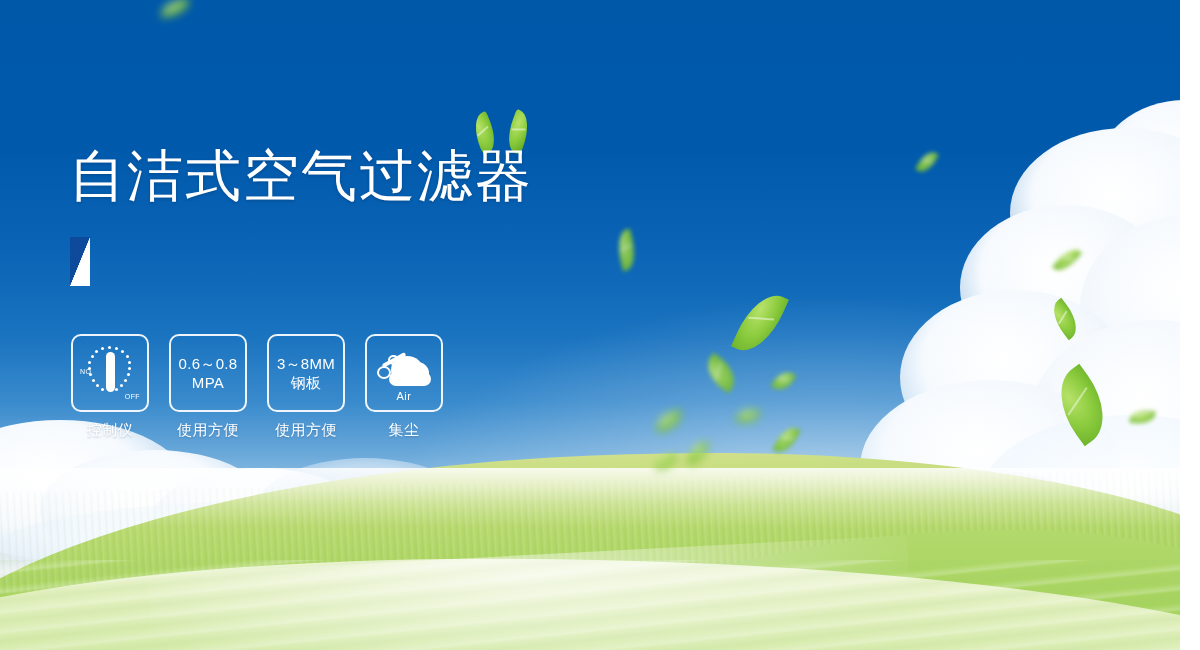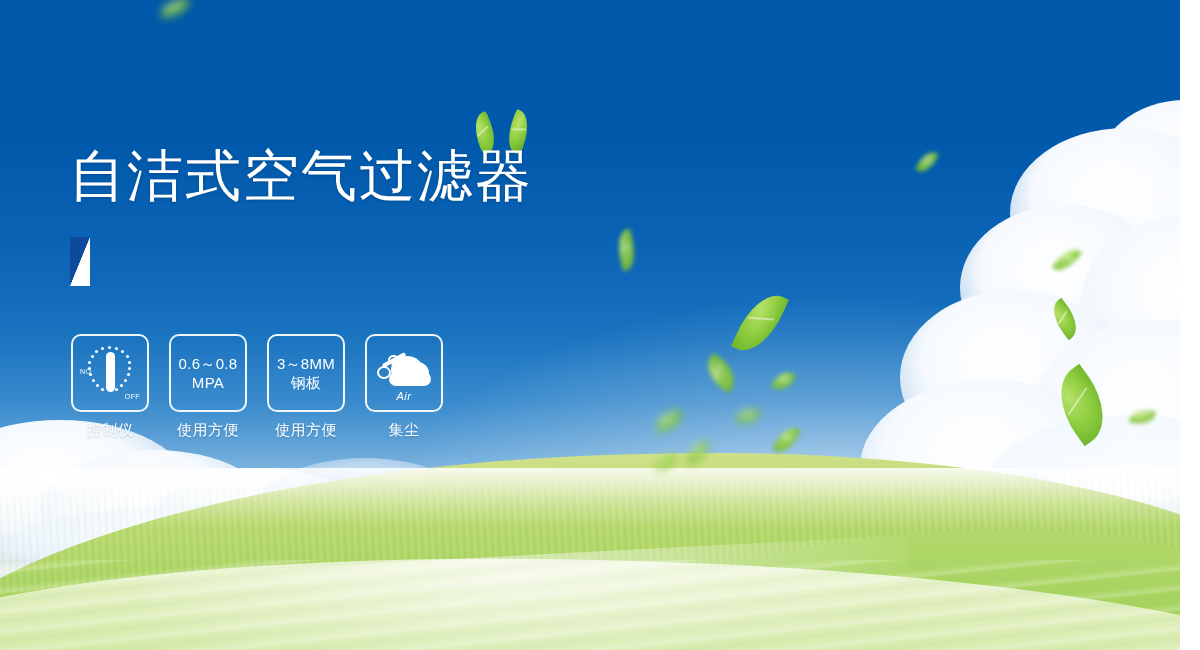--- a/index.html
+++ b/index.html
@@ -372,21 +372,20 @@
     border-radius: 3px;
     transform: rotate(-28deg);
   }
   .air-icon .air-text {
     position: absolute;
     left: 0; bottom: -4px;
     width: 58px;
     text-align: center;
     font-size: 11px;
     letter-spacing: 0.5px;
-    font-style: italic;
   }
 </style>
 </head>
 <body>
 
 <div class="banner">
 
   <div class="sky"></div>
   <div class="sky-glow"></div>
 

